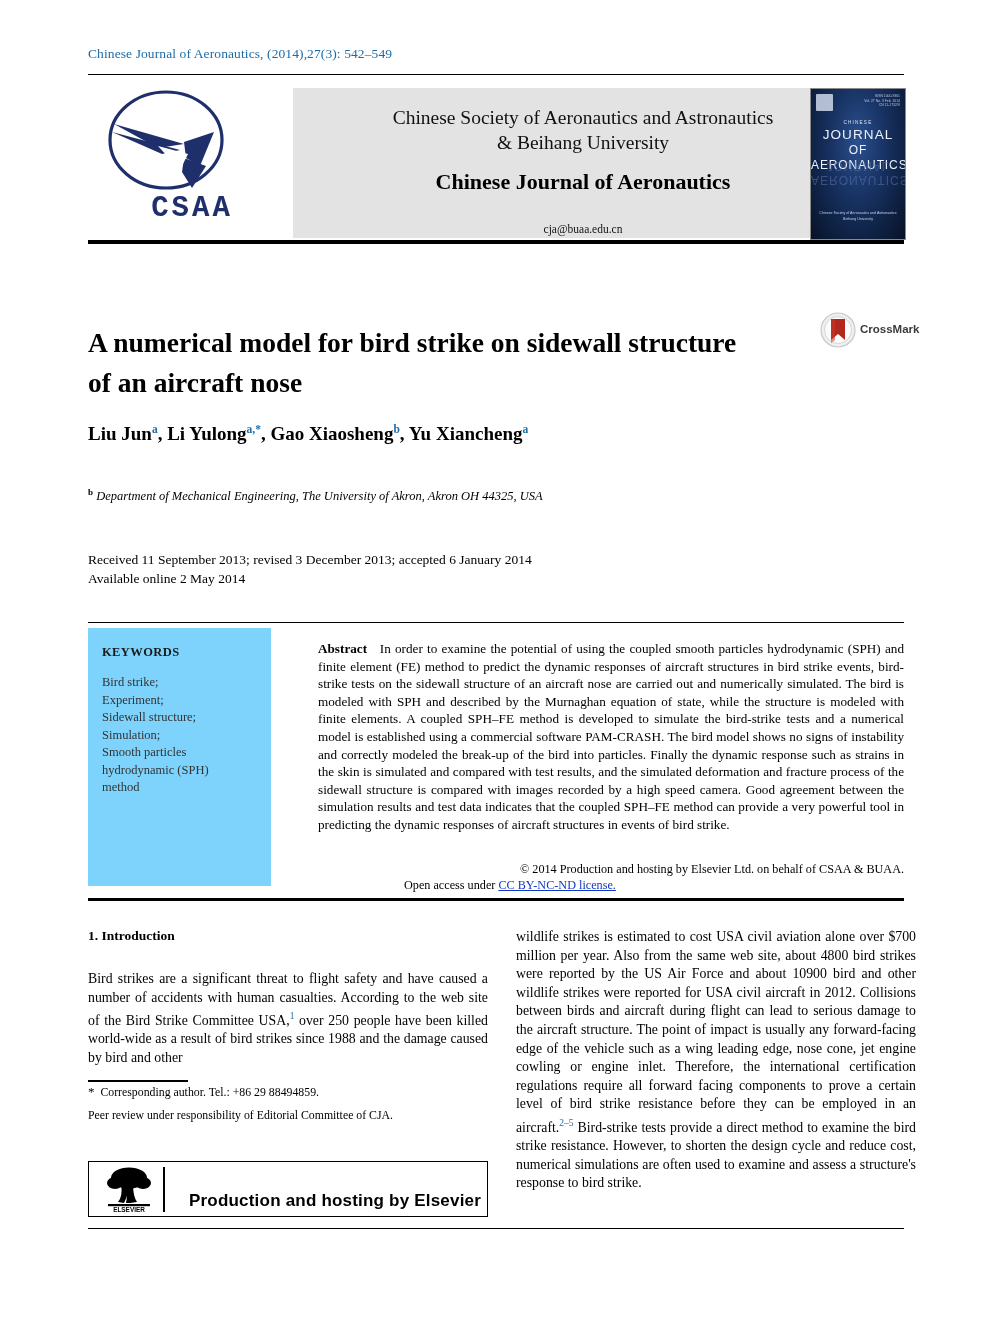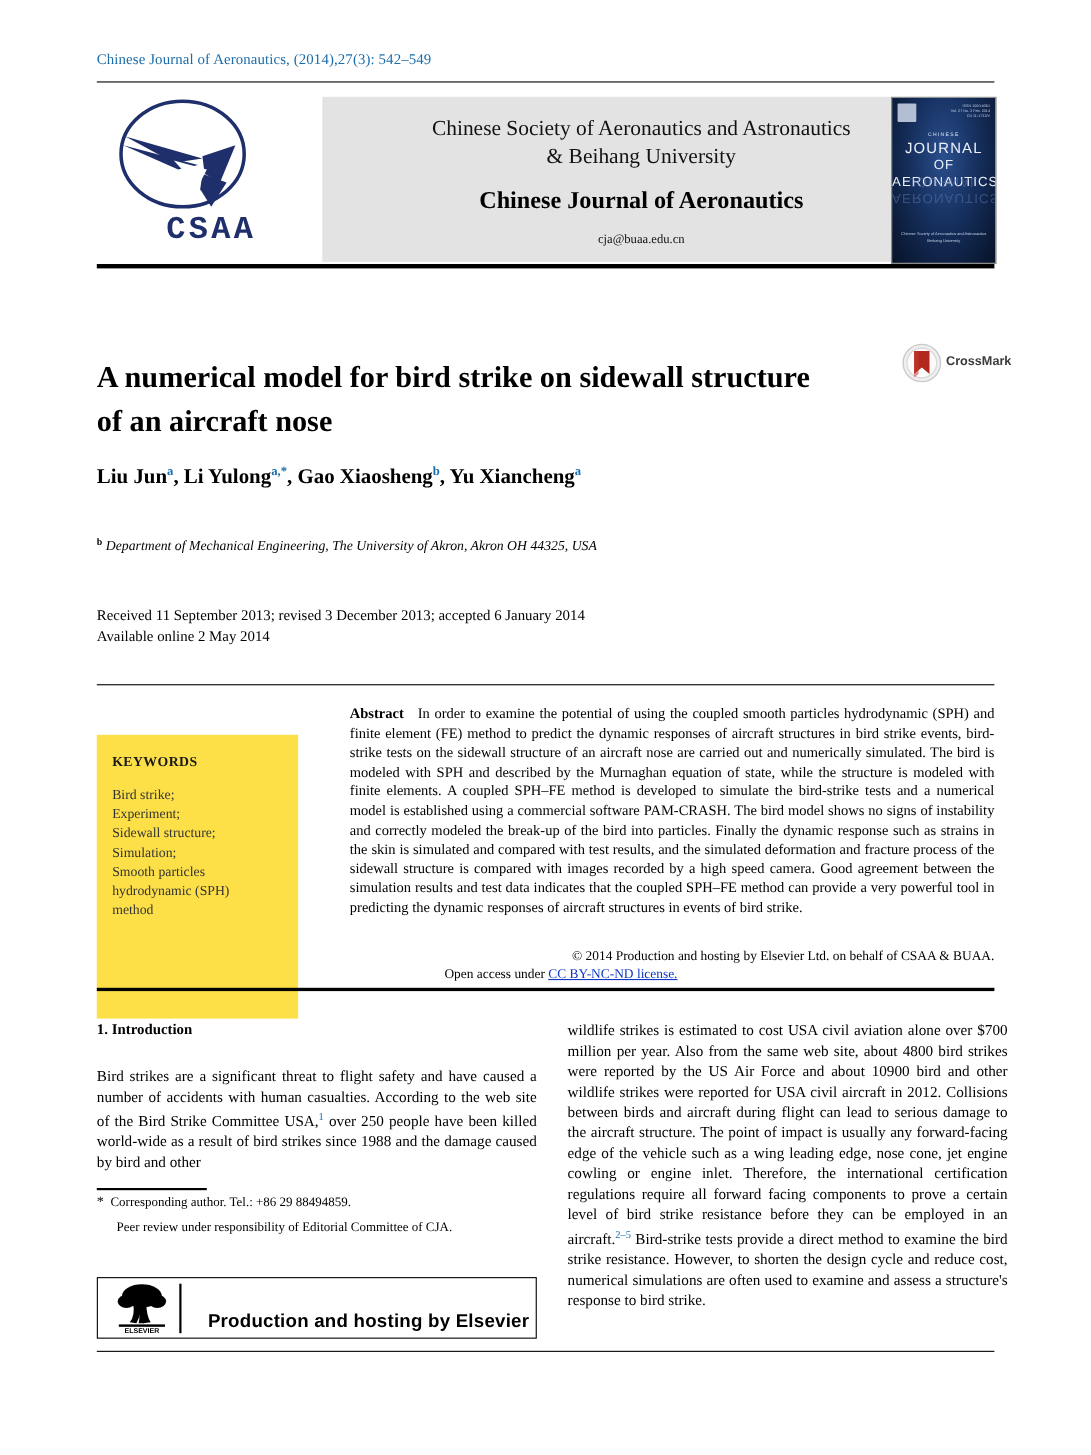--- a/index.html
+++ b/index.html
@@ -72,21 +72,21 @@
     color: #111;
   }
   .journal-name {
     font-size: 22px;
     font-weight: bold;
     margin-top: 14px;
     color: #000;
   }
   .email-line {
     font-size: 11.5px;
-    margin-top: 17px;
+    margin-top: 28px;
     color: #111;
   }
   .sd-line {
     font-size: 12px;
     color: #1b6ca8;
     margin-top: 1px;
   }
   .cover-thumb {
     position: absolute;
     left: 722px; top: 0;
@@ -210,24 +210,24 @@
   }
   
   .rule-abs-top {
     position: absolute;
     left: 88px; top: 622px;
     width: 816px; height: 1px;
     background: #000;
   }
   .kw-box {
     position: absolute;
-    left: 88px; top: 668px;
+    left: 88px; top: 628px;
     width: 183px;
     min-height: 258px;
-    background: #fde047;
+    background: #7dd3fc;
     box-sizing: border-box;
     padding: 17px 14px 14px 14px;
   }
   .kw-title {
     font-size: 12.5px;
     font-weight: bold;
     letter-spacing: .4px;
     margin-bottom: 14px;
     color: #1a1a1a;
   }
@@ -295,21 +295,21 @@
   }
   .footnotes {
     position: absolute;
     left: 88px; top: 1084px;
     width: 400px;
     font-size: 11.8px;
     line-height: 15.6px;
   }
   .footnotes .fn-star { font-size: 13px; }
   .mail { color: #1b7fa8; }
-  .fn-peer { margin-top: 7px; margin-left: 18px; }
+  .fn-peer { margin-top: 7px; }
   .els-box {
     position: absolute;
     left: 88px; top: 1161px;
     width: 400px; height: 56px;
     border: 1.5px solid #000;
     box-sizing: border-box;
   }
   .els-logo {
     position: absolute;
     left: 14px; top: 4px;

